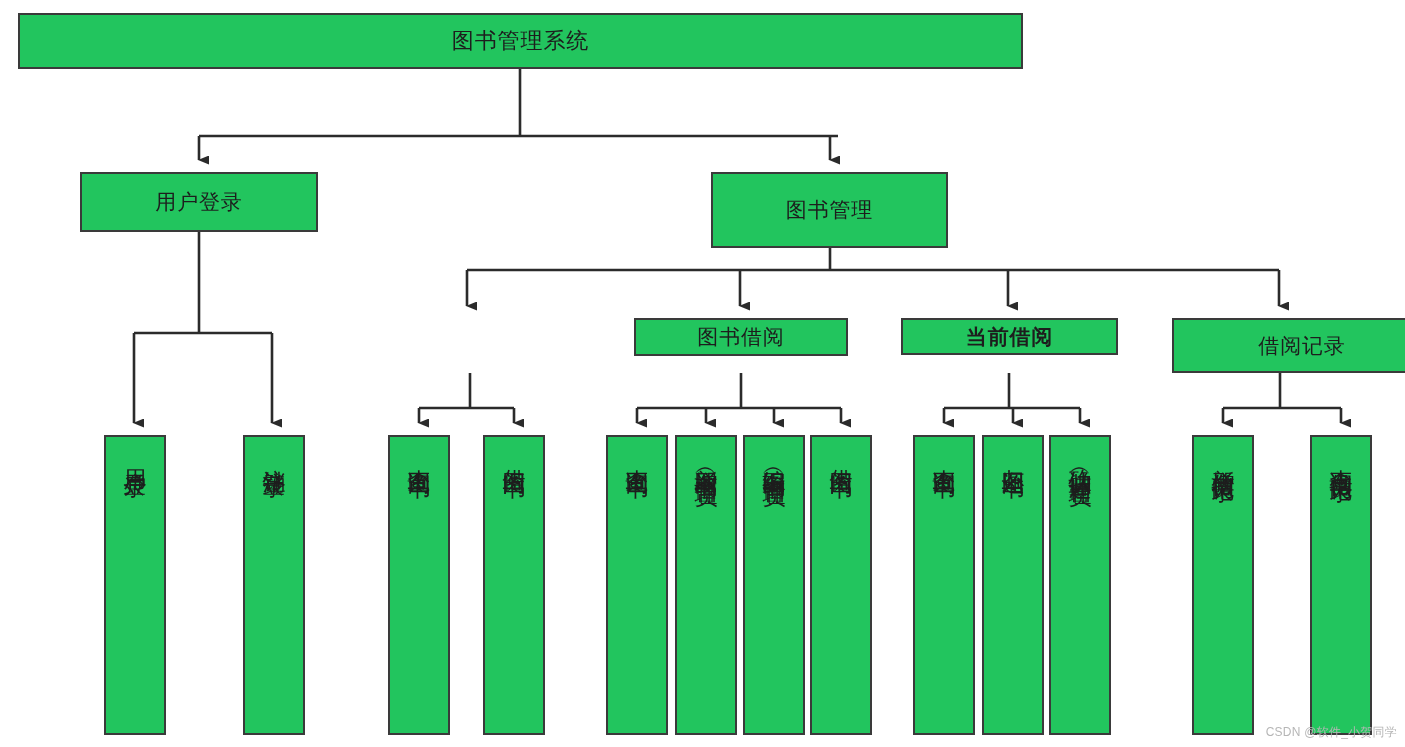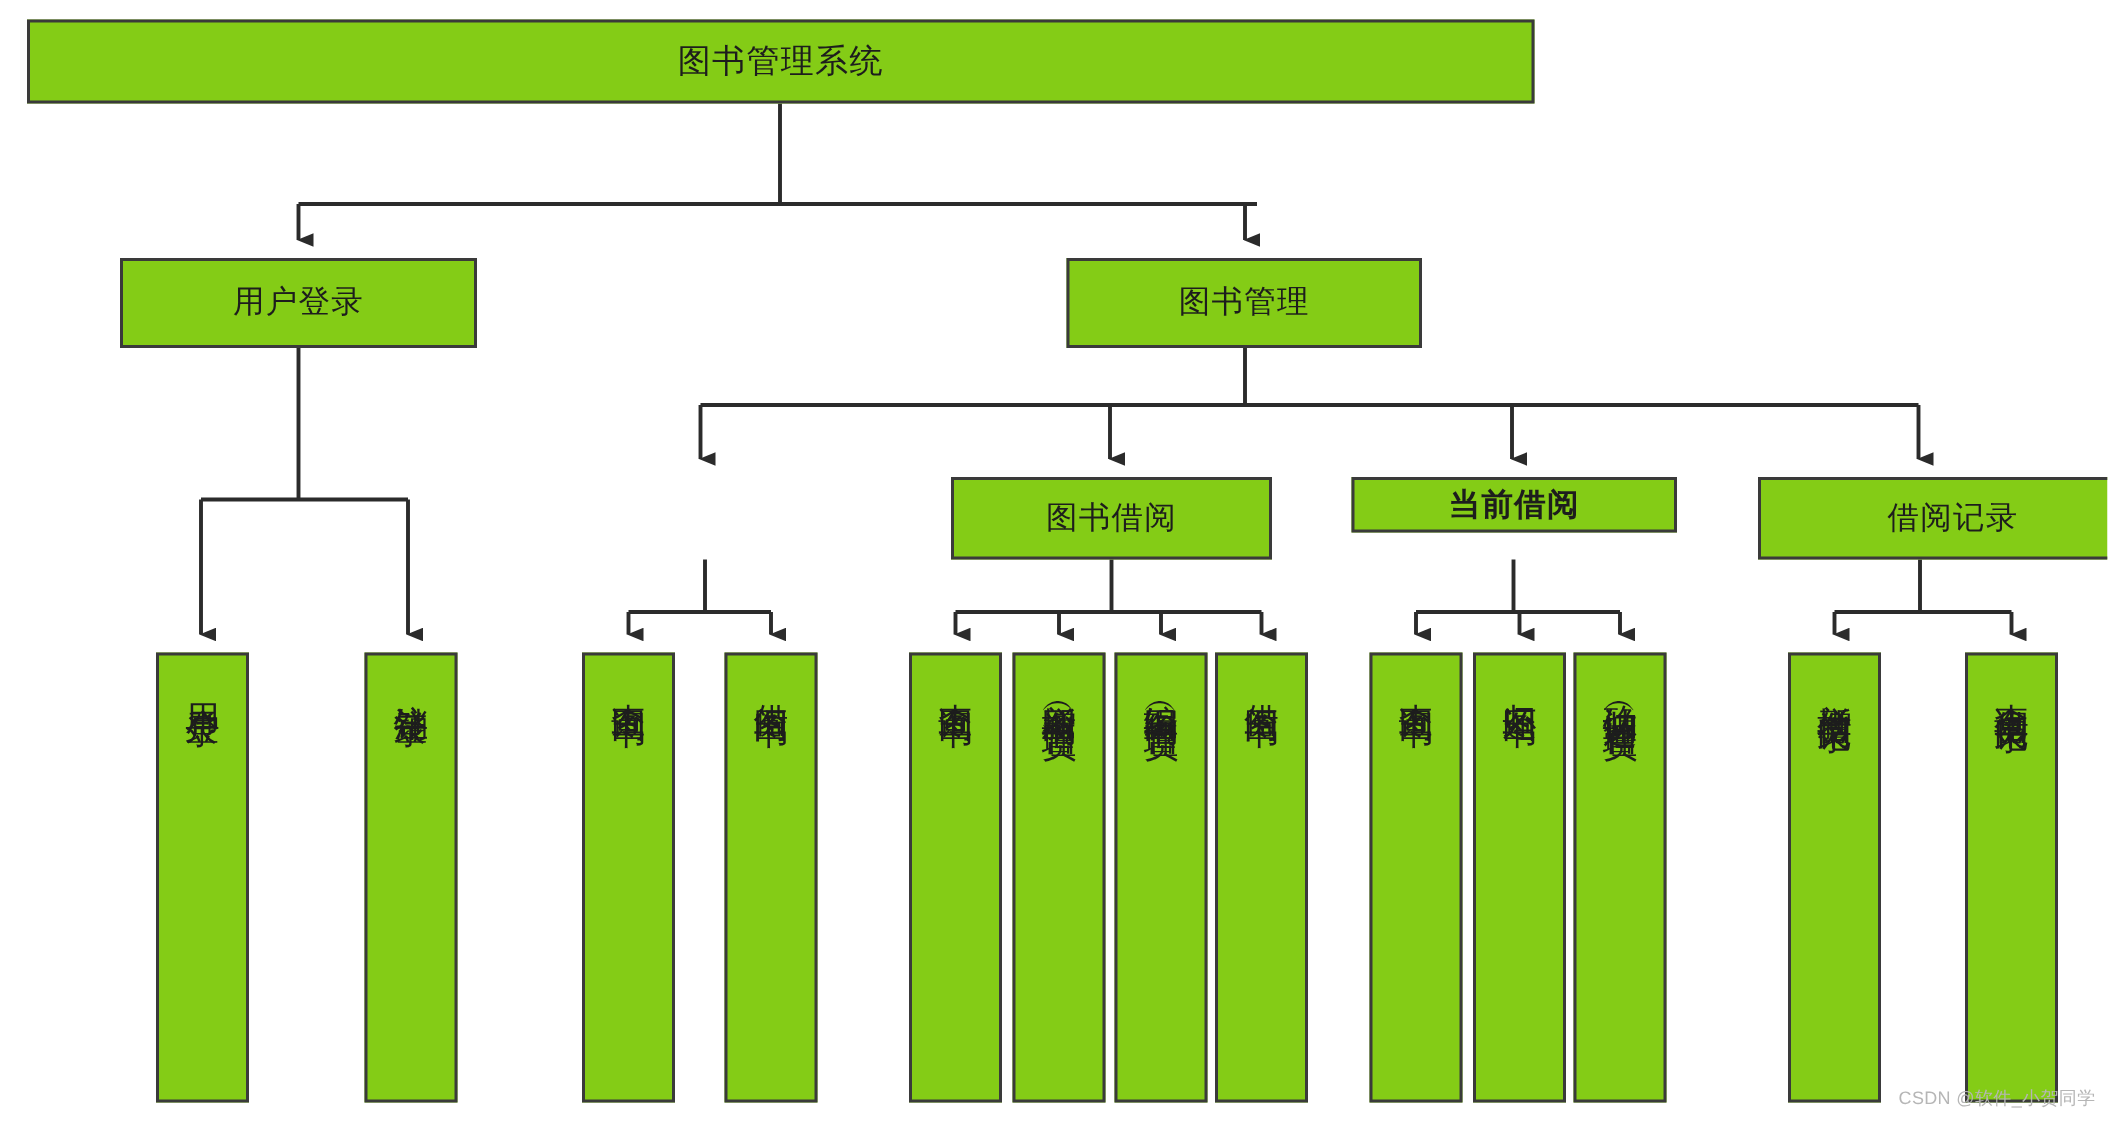--- a/index.html
+++ b/index.html
@@ -24,21 +24,21 @@
     position: absolute;
     left: 0;
     top: 0;
     width: 1405px;
     height: 747px;
     pointer-events: none;
   }
   .node {
     position: absolute;
     box-sizing: border-box;
-    background: #84cc16;
+    background: #22c55e;
     border: 2px solid #3a3a3a;
     display: flex;
     align-items: center;
     justify-content: center;
     color: #1d1d1d;
   }
   .node .label {
     display: block;
     text-align: center;
     line-height: 1.12;
@@ -131,25 +131,25 @@
     </g>
   </svg>
 
   <div class="node horiz root" style="left:18px; top:13px; width:1005px; height:56px;">
     <span class="label">图书管理系统</span>
   </div>
 
   <div class="node horiz" style="left:80px; top:172px; width:238px; height:60px;">
     <span class="label">用户登录</span>
   </div>
-  <div class="node horiz" style="left:711px; top:172px; width:237px; height:60px;">
+  <div class="node horiz" style="left:711px; top:172px; width:237px; height:76px;">
     <span class="label">图书管理</span>
   </div>
 
-  <div class="node horiz" style="left:634px; top:318px; width:214px; height:55px;">
+  <div class="node horiz" style="left:634px; top:318px; width:214px; height:38px;">
     <span class="label">图书借阅</span>
   </div>
   <div class="node horiz" style="left:901px; top:318px; width:217px; height:37px;font-weight:bold;">
     <span class="label">当前借阅</span>
   </div>
   <div class="node horiz" style="left:1172px; top:318px; width:260px; height:55px;">
     <span class="label">借阅记录</span>
   </div>
 
   <div class="node vert" style="left:104px; top:435px; width:62px; height:300px;">

